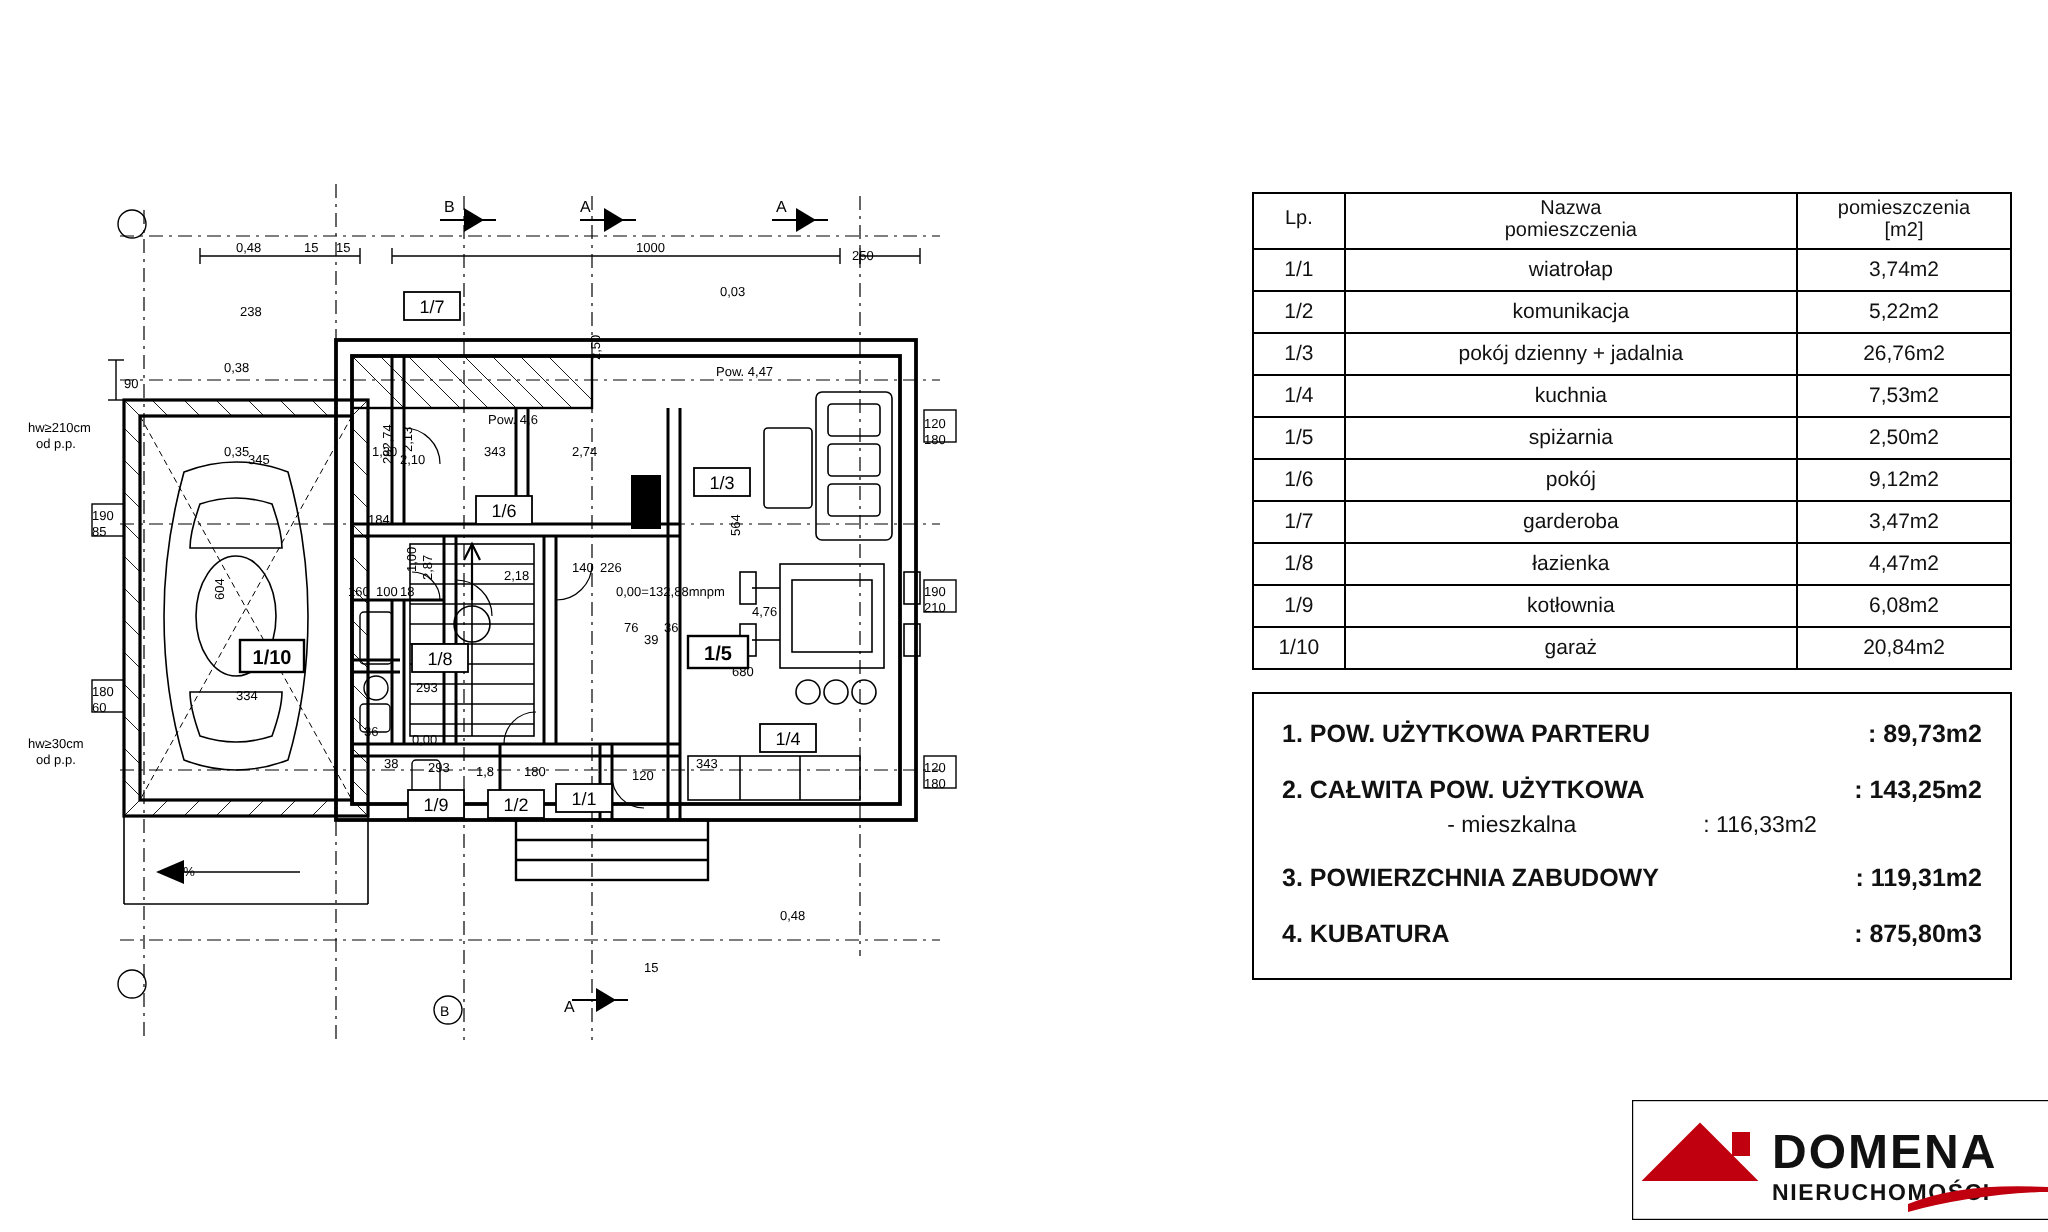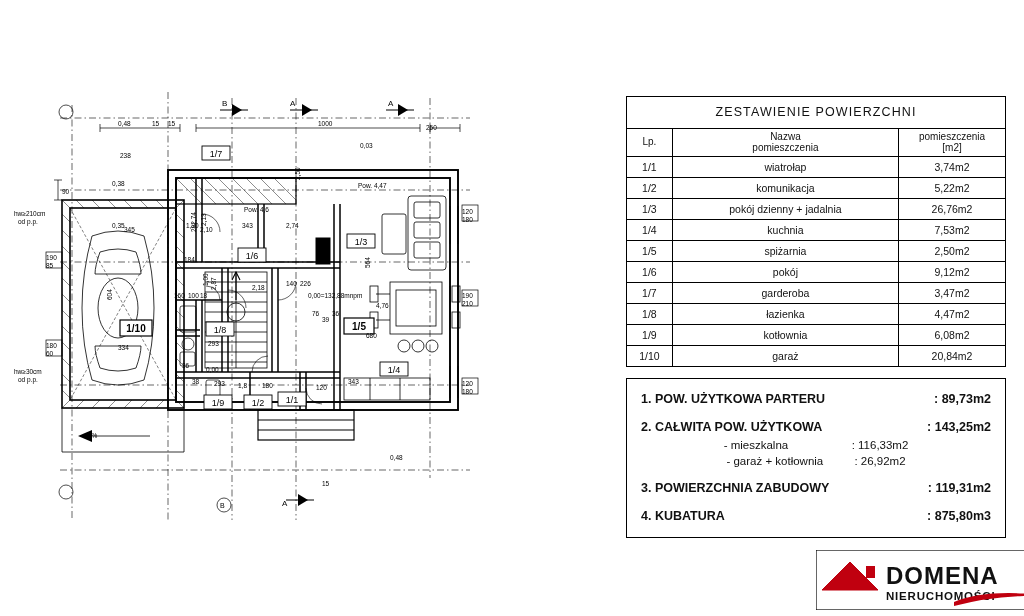--- a/index.html
+++ b/index.html
@@ -442,23 +442,20 @@
         <text x="282" y="506" font-size="8">A</text>
         <text x="220" y="508" font-size="7">B</text>
       </g>
     </svg>
   </div>
 
   <div class="right">
 
     <table class="areas">
       <tbody>
-        <tr>
-          <td class="title" colspan="3">ZESTAWIENIE  POWIERZCHNI</td>
-        </tr>
         <tr class="hdr">
           <td class="c-lp">Lp.</td>
           <td class="c-name">
             <div>Nazwa</div>
             <div>pomieszczenia</div>
           </td>
           <td class="c-area">
             <div>pomieszczenia</div>
             <div>[m2]</div>
           </td>
@@ -524,24 +521,20 @@
       </div>
       <div class="sgap"></div>
       <div class="srow">
         <span>2. CAŁWITA POW. UŻYTKOWA</span>
         <span class="val">: 143,25m2</span>
       </div>
       <div class="ssub">
         <span class="k">- mieszkalna</span>
         <span>: 116,33m2</span>
       </div>
-      <div class="ssub">
-        <span class="k">- garaż + kotłownia</span>
-        <span>: 26,92m2</span>
-      </div>
       <div class="sgap"></div>
       <div class="srow">
         <span>3. POWIERZCHNIA ZABUDOWY</span>
         <span class="val">: 119,31m2</span>
       </div>
       <div class="sgap"></div>
       <div class="srow">
         <span>4. KUBATURA</span>
         <span class="val">: 875,80m3</span>
       </div>

